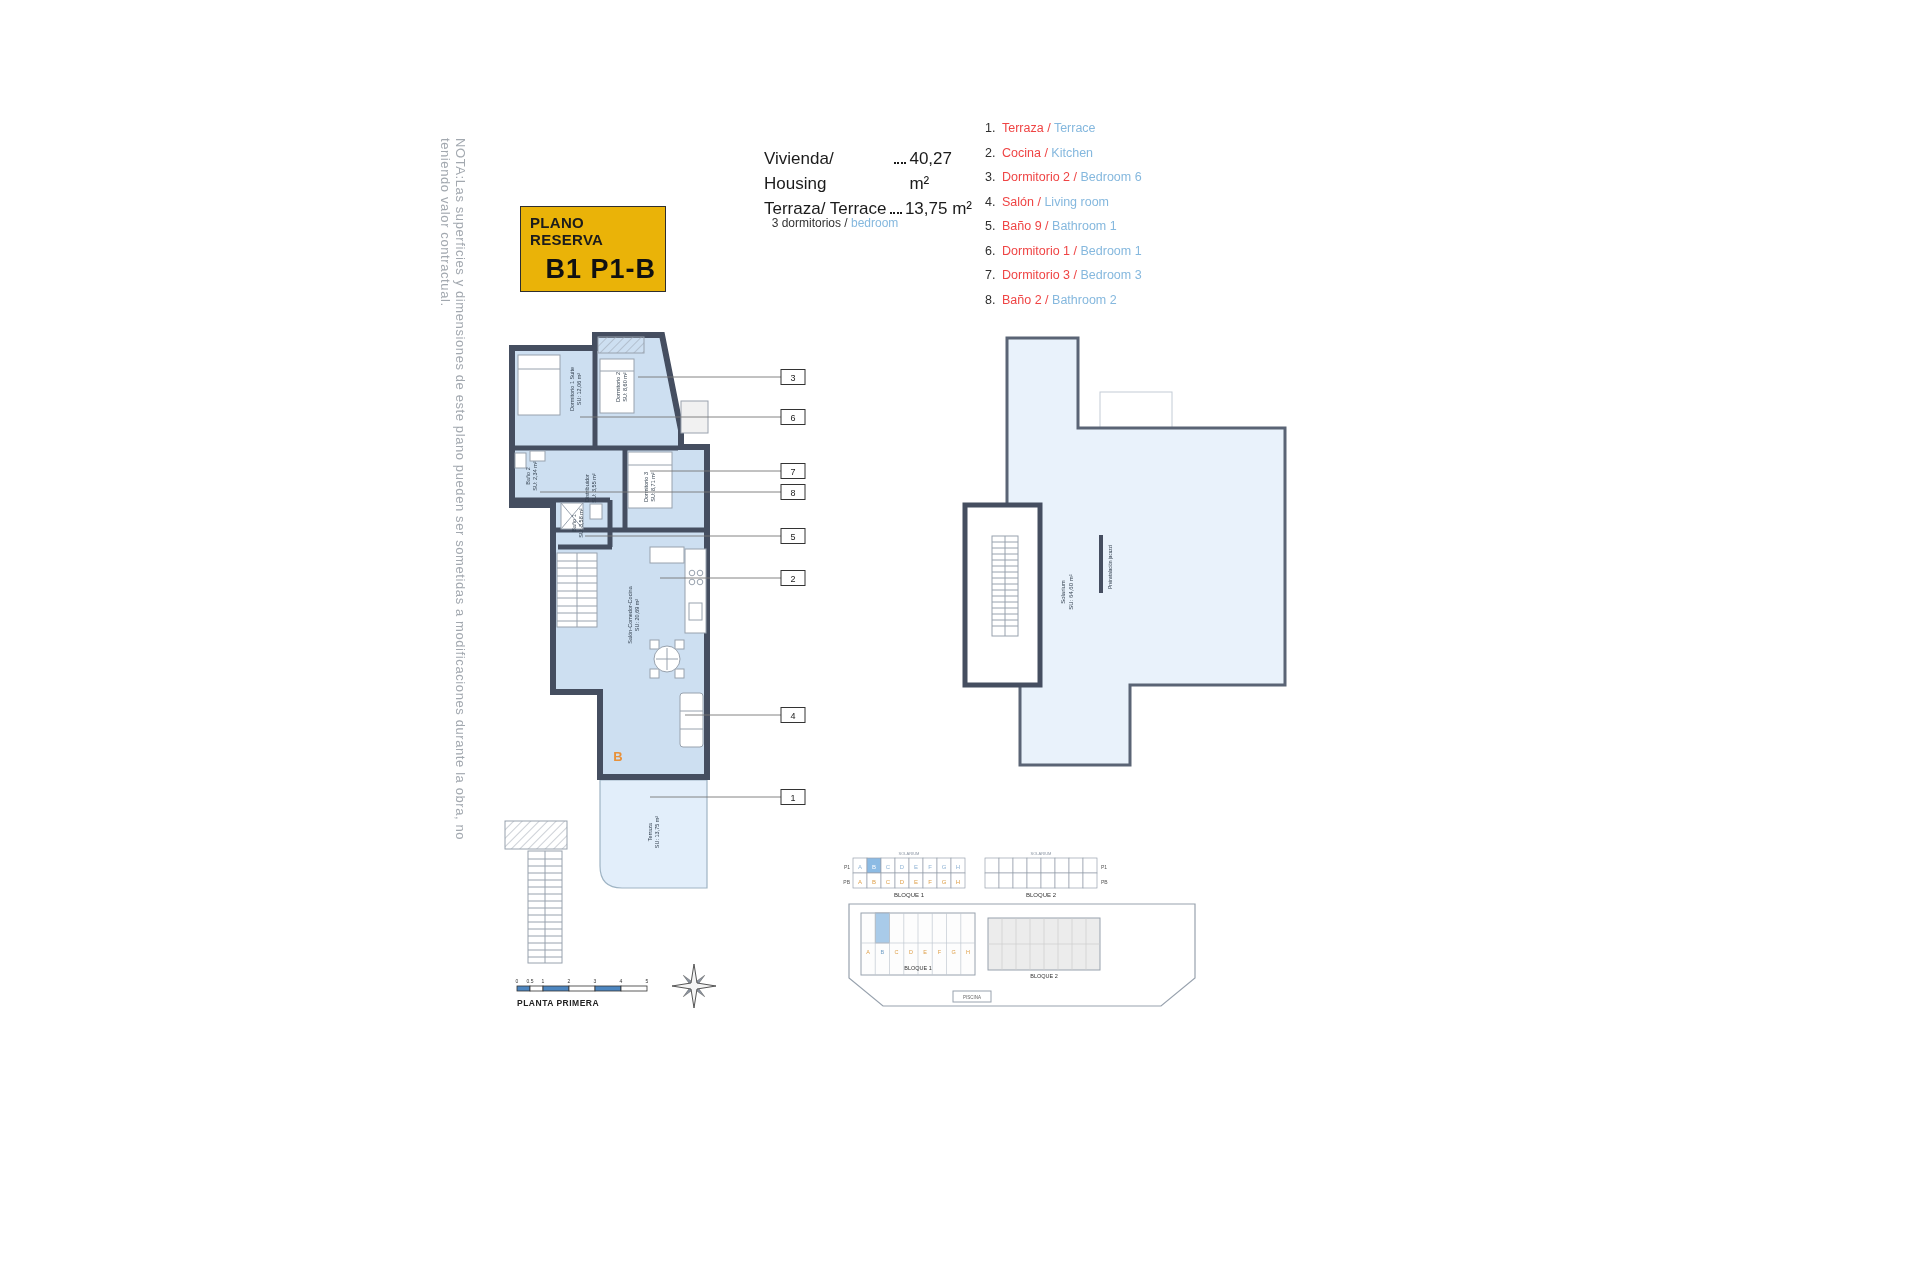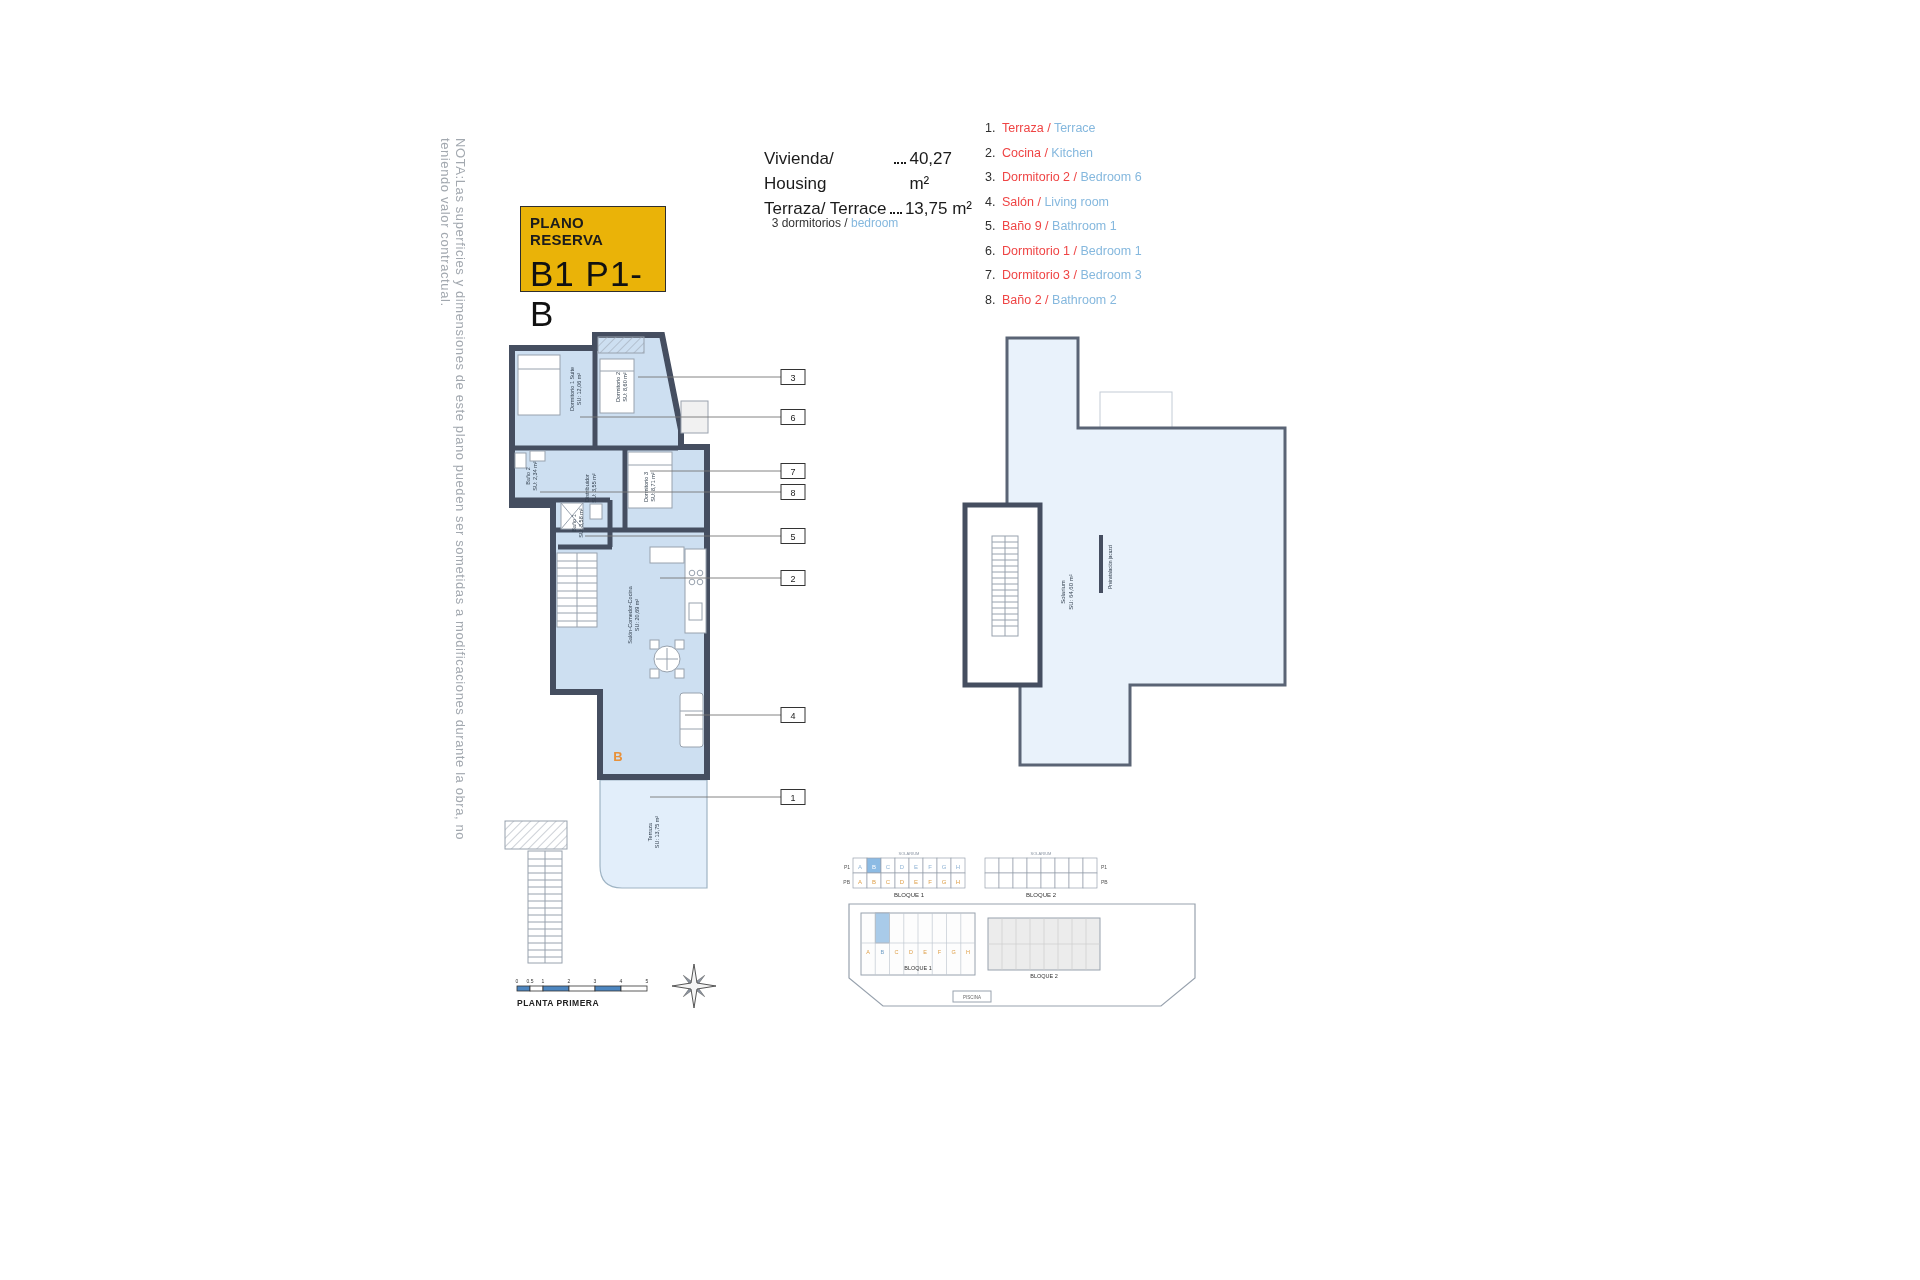--- a/index.html
+++ b/index.html
@@ -12,21 +12,21 @@
   .note-vertical{
     left:446px;top:138px;height:712px;width:22px;
     writing-mode:vertical-rl;font-size:13px;letter-spacing:0.6px;color:#a2a8af;
   }
   
   .title-box{
     left:520px;top:206px;width:146px;height:86px;border:1.5px solid #2e2e2e;
     box-sizing:border-box;padding:7px 9px;background:#eab308;
   }
   .title-line1{font-size:15px;font-weight:bold;color:#1c1c1c;letter-spacing:0.3px;}
-  .title-line2{font-size:35px;font-weight:400;color:#111;letter-spacing:1px;margin-top:6px;}
+  .title-line2{font-size:27px;font-weight:700;color:#111;letter-spacing:1px;margin-top:6px;text-align:right;}
   
   .areas{left:731px;top:146px;width:208px;margin-left:33px;}
   .area-row{display:flex;align-items:baseline;font-size:17px;color:#1b1b1b;line-height:25px;}
   .area-leader{flex:1;border-bottom:2px dotted #1b1b1b;margin:0 3px 4px 3px;min-width:12px;}
   .bedrooms{left:731px;top:216px;width:208px;text-align:center;font-size:12px;color:#333;}
   .bedrooms .en{color:#85b8de;}
   
   .legend{left:985px;top:122px;}
   .legend-row{font-size:12.5px;line-height:13px;margin-bottom:11.5px;white-space:nowrap;}
   .lg-num{display:inline-block;width:17px;color:#2f2f2f;}

